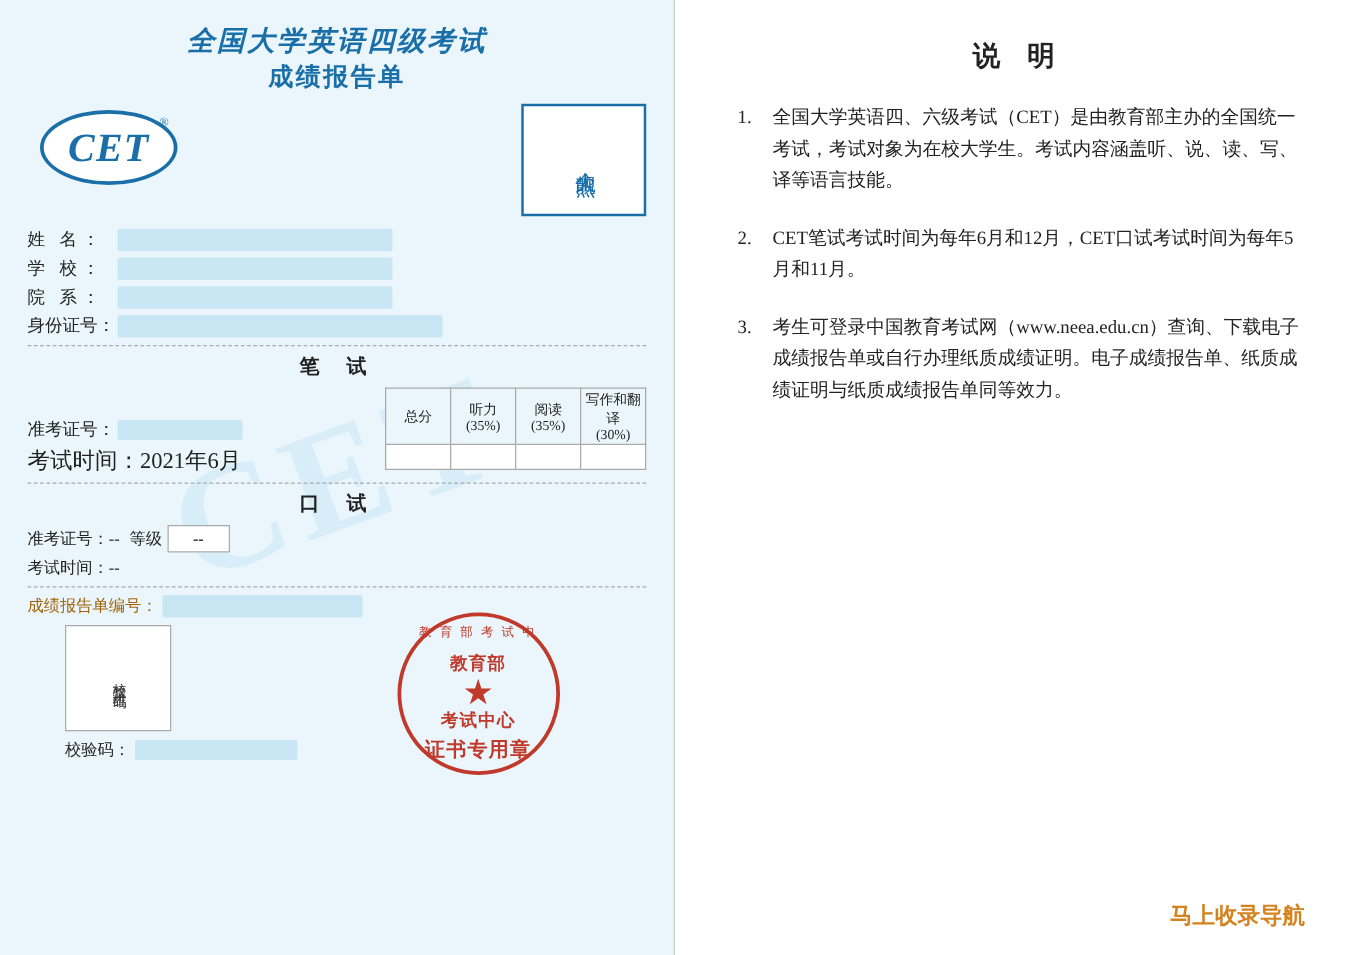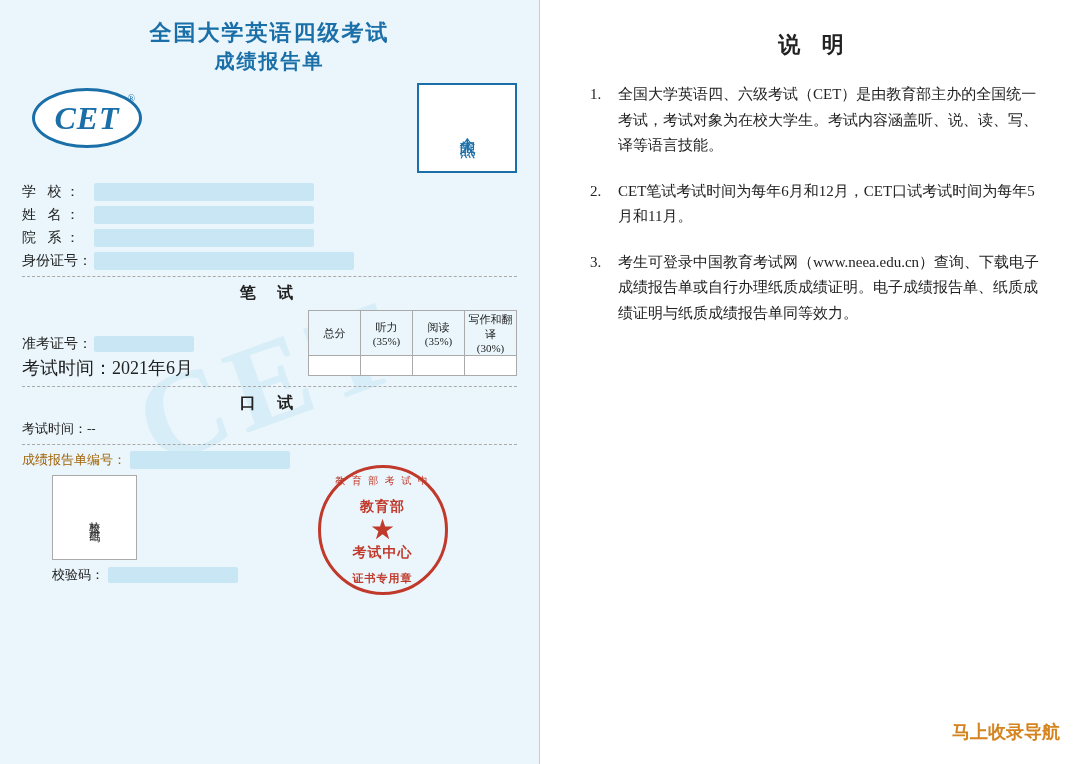--- a/index.html
+++ b/index.html
@@ -46,20 +46,21 @@
     
     .report-title {
       text-align: center;
       color: #1a6fa8;
       margin-bottom: 6px;
     }
     .report-title .title-main {
       font-size: 22px;
       font-weight: bold;
       letter-spacing: 2px;
+      font-style: italic;
     }
     .report-title .title-sub {
       font-size: 20px;
       font-weight: bold;
       letter-spacing: 2px;
     }
 
     
     .header-row {
       display: flex;
@@ -346,21 +347,21 @@
       font-size: 10px;
       color: #c0392b;
       letter-spacing: 2px;
       white-space: nowrap;
     }
     .stamp-curved-bottom {
       position: absolute;
       bottom: 6px;
       left: 50%;
       transform: translateX(-50%);
-      font-size: 11px;
+      font-size: 16px;
       color: #c0392b;
       letter-spacing: 1px;
       white-space: nowrap;
       font-weight: bold;
     }
 
     
     .verify-row {
       display: flex;
       align-items: center;
@@ -410,21 +411,21 @@
       min-width: 18px;
     }
     .instruction-text {
       flex: 1;
     }
 
     
     .footer-link {
       position: absolute;
       bottom: 20px;
-      right: 20px;
+      right: 36px;
       font-size: 18px;
       font-weight: bold;
       color: #d4831f;
       text-decoration: none;
     }
   </style>
 </head>
 <body>
 
 <div class="left-panel">
@@ -443,25 +444,25 @@
           <span class="cet-logo-text">CET</span>
         </div>
       </div>
       <div class="photo-box">
         <span class="photo-label">个人靓照</span>
       </div>
     </div>
 
     <div class="info-section">
       <div class="info-row">
+        <span class="info-label">姓    名：</span>
+        <div class="info-value-line"></div>
+      </div>
+      <div class="info-row">
         <span class="info-label">学    校：</span>
-        <div class="info-value-line"></div>
-      </div>
-      <div class="info-row">
-        <span class="info-label">姓    名：</span>
         <div class="info-value-line"></div>
       </div>
       <div class="info-row">
         <span class="info-label">院    系：</span>
         <div class="info-value-line"></div>
       </div>
       <div class="info-row">
         <span class="info-label-id">身份证号：</span>
         <div class="info-value-line" style="max-width:260px;"></div>
       </div>
@@ -500,20 +501,27 @@
           </table>
         </div>
       </div>
     </div>
 
     <hr class="divider-dashed" style="margin-top:6px;">
 
     <div class="oral-section">
       <div class="section-title">口  试</div>
       <div class="oral-row">
+        <span class="oral-label-cell">准考证号：--</span>
+        <div class="grade-box">
+          <span class="grade-label">等级</span>
+          <div class="grade-value-box">--</div>
+        </div>
+      </div>
+      <div class="oral-row">
         <span class="oral-label-cell">考试时间：--</span>
       </div>
     </div>
 
     <hr class="divider-dashed">
 
     <div class="report-num-row">
       <span>成绩报告单编号：</span>
       <div class="report-num-value"></div>
     </div>

